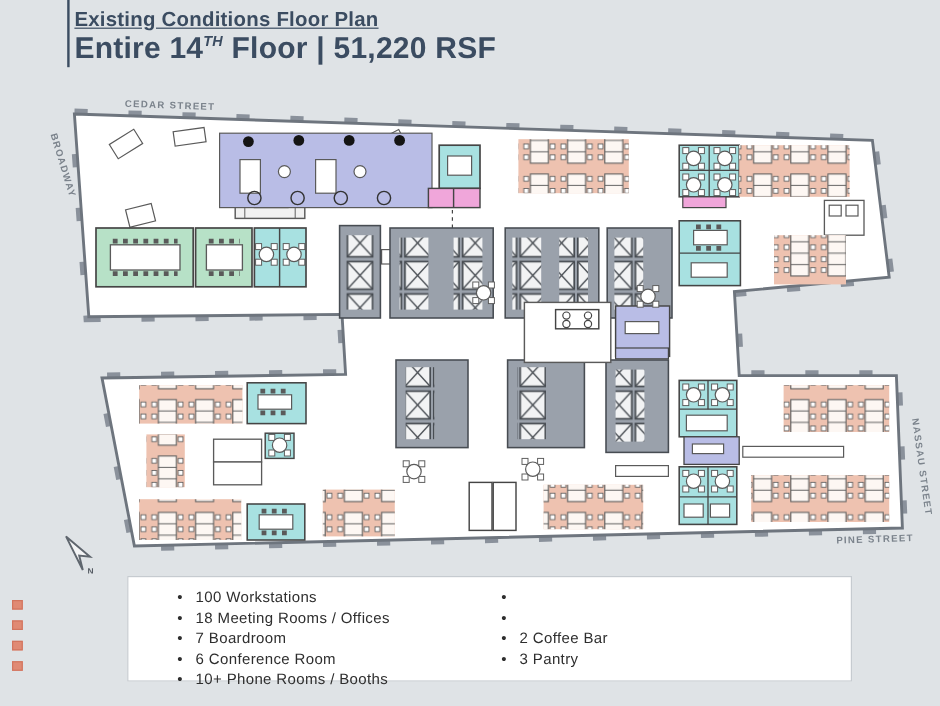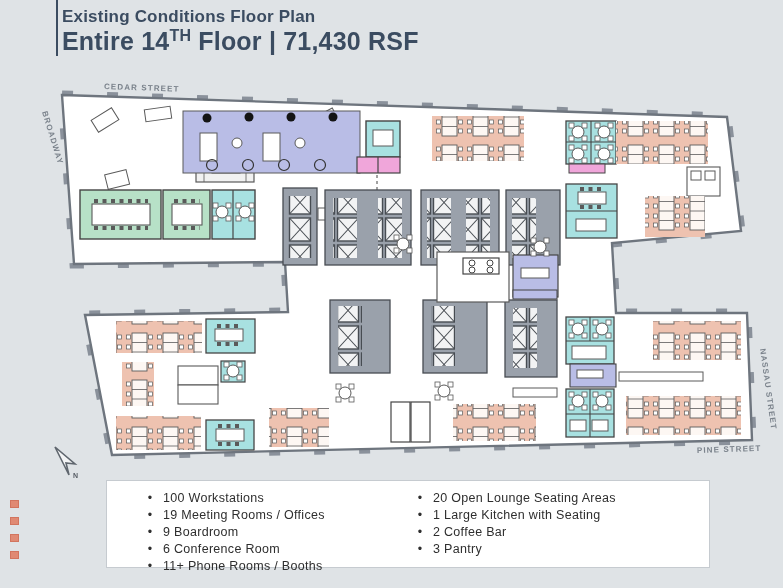--- a/index.html
+++ b/index.html
@@ -3,23 +3,23 @@
 <meta charset="utf-8">
 <style>
   html,body{margin:0;padding:0;}
   body{
     width:783px;height:588px;position:relative;overflow:hidden;
     background:var(--c-bg,#dfe3e6);
     font-family:"Liberation Sans",sans-serif;
   }
   .titleblock{position:absolute;left:62px;top:7px;color:var(--c-title,#3b4c61);}
   .titlebar{position:absolute;left:56px;top:0;width:2px;height:56px;background:var(--c-title,#3b4c61);}
-  .subtitle{font-size:17px;font-weight:bold;letter-spacing:.2px;line-height:1.15;}
+  .subtitle{font-size:17px;font-weight:bold;letter-spacing:.2px;line-height:1.15;text-decoration:underline;}
   .maintitle{font-size:25px;font-weight:bold;letter-spacing:.2px;line-height:1.1;}
-  .maintitle sup{font-size:16px;}
+  .maintitle sup{font-size:12px;font-style:italic;}
   .planwrap{position:absolute;left:0;top:0;}
   .street{fill:#7b838c;font-size:8px;letter-spacing:1.1px;font-weight:bold;}
   .nlabel{fill:#555b63;font-size:7px;font-weight:bold;}
   .summary-box{
     position:absolute;left:106px;top:480px;width:604px;height:88px;
     background:#fff;border:1px solid #c6cbd0;box-sizing:border-box;
     font-size:12.5px;color:#2e2e2e;letter-spacing:.3px;
   }
   .summary-cols{display:flex;padding:10px 0 0 30px;}
   .summary-col{list-style:none;margin:0;padding:0;}
@@ -29,21 +29,21 @@
   .accents{position:absolute;left:10px;top:500px;}
   .accents .sq{width:7px;height:6px;margin-bottom:9px;background:var(--c-accent,#e08a74);border:1px solid #d2755f;}
   svg text{font-family:"Liberation Sans",sans-serif;}
 </style>
 </head>
 <body>
 
 <div class="titlebar"></div>
 <div class="titleblock">
   <div class="subtitle">Existing Conditions Floor Plan</div>
-  <div class="maintitle"><span>Entire 14</span><sup>TH</sup><span> Floor | 71,430 RSF</span></div>
+  <div class="maintitle"><span>Entire 14</span><sup>TH</sup><span> Floor | 51,220 RSF</span></div>
 </div>
 
 <div class="planwrap">
 <svg width="783" height="478" viewBox="0 0 783 478">
   <defs>
     <pattern id="benchP" width="31" height="47" patternUnits="userSpaceOnUse">
       <rect x="8" y="4" width="15" height="38" fill="#fdf7f3" stroke="#5a5a5a" stroke-width="0.9"></rect>
       <line x1="8" y1="13.5" x2="23" y2="13.5" stroke="#5a5a5a" stroke-width="0.8"></line>
       <line x1="8" y1="23" x2="23" y2="23" stroke="#5a5a5a" stroke-width="0.8"></line>
       <line x1="8" y1="32.5" x2="23" y2="32.5" stroke="#5a5a5a" stroke-width="0.8"></line>
@@ -278,43 +278,41 @@
 
 <div class="summary-box">
   <div class="summary-cols">
     <ul class="summary-col left">
       <li>
           <span class="bullet">•</span>
           <span>100 Workstations</span>
         </li>
       <li>
           <span class="bullet">•</span>
-          <span>19 Meeting Rooms / Offices</span>
-        </li>
-      <li>
-          <span class="bullet">•</span>
-          <span>9 Boardroom</span>
+          <span>18 Meeting Rooms / Offices</span>
+        </li>
+      <li>
+          <span class="bullet">•</span>
+          <span>7 Boardroom</span>
         </li>
       <li>
           <span class="bullet">•</span>
           <span>6 Conference Room</span>
         </li>
       <li>
           <span class="bullet">•</span>
-          <span>11+ Phone Rooms / Booths</span>
+          <span>10+ Phone Rooms / Booths</span>
         </li>
     </ul>
     <ul class="summary-col right">
       <li>
           <span class="bullet">•</span>
-          <span>20 Open Lounge Seating Areas</span>
-        </li>
-      <li>
-          <span class="bullet">•</span>
-          <span>1 Large Kitchen with Seating</span>
+        </li>
+      <li>
+          <span class="bullet">•</span>
         </li>
       <li>
           <span class="bullet">•</span>
           <span>2 Coffee Bar</span>
         </li>
       <li>
           <span class="bullet">•</span>
           <span>3 Pantry</span>
         </li>
     </ul>

